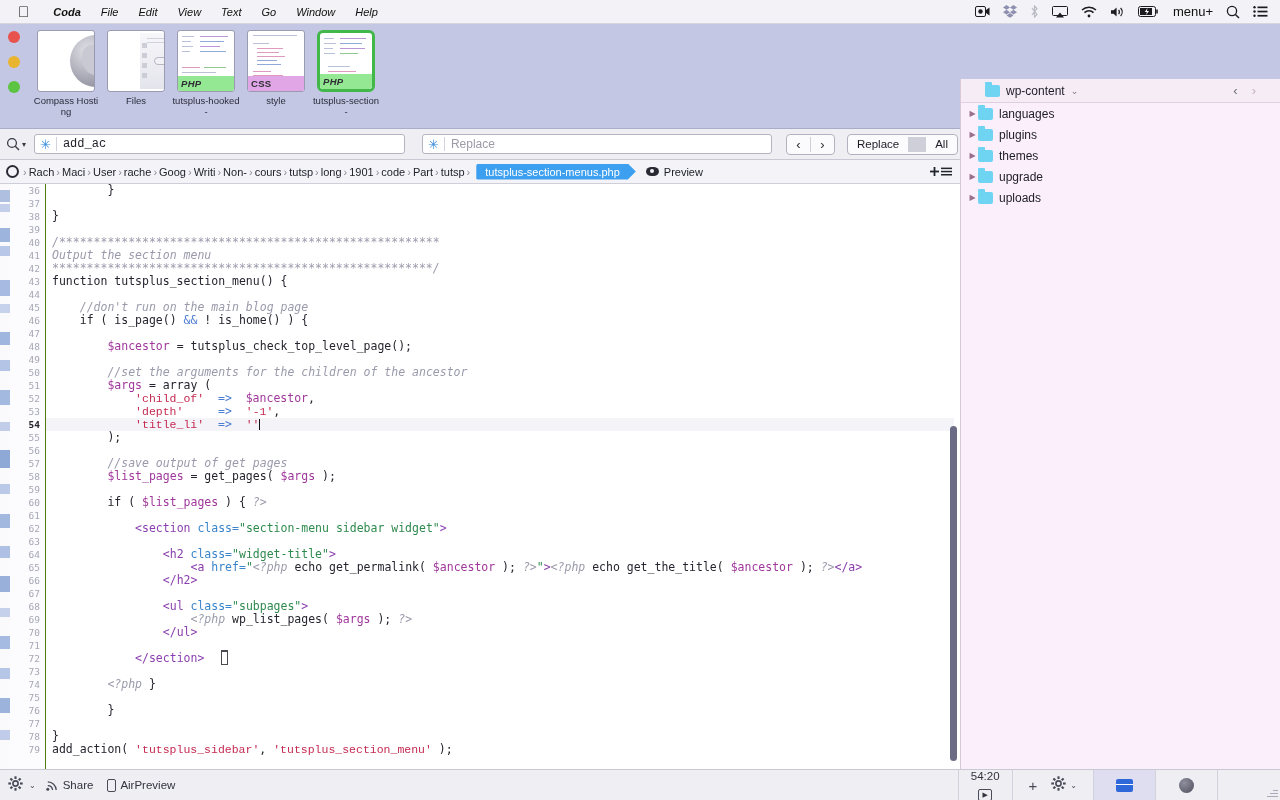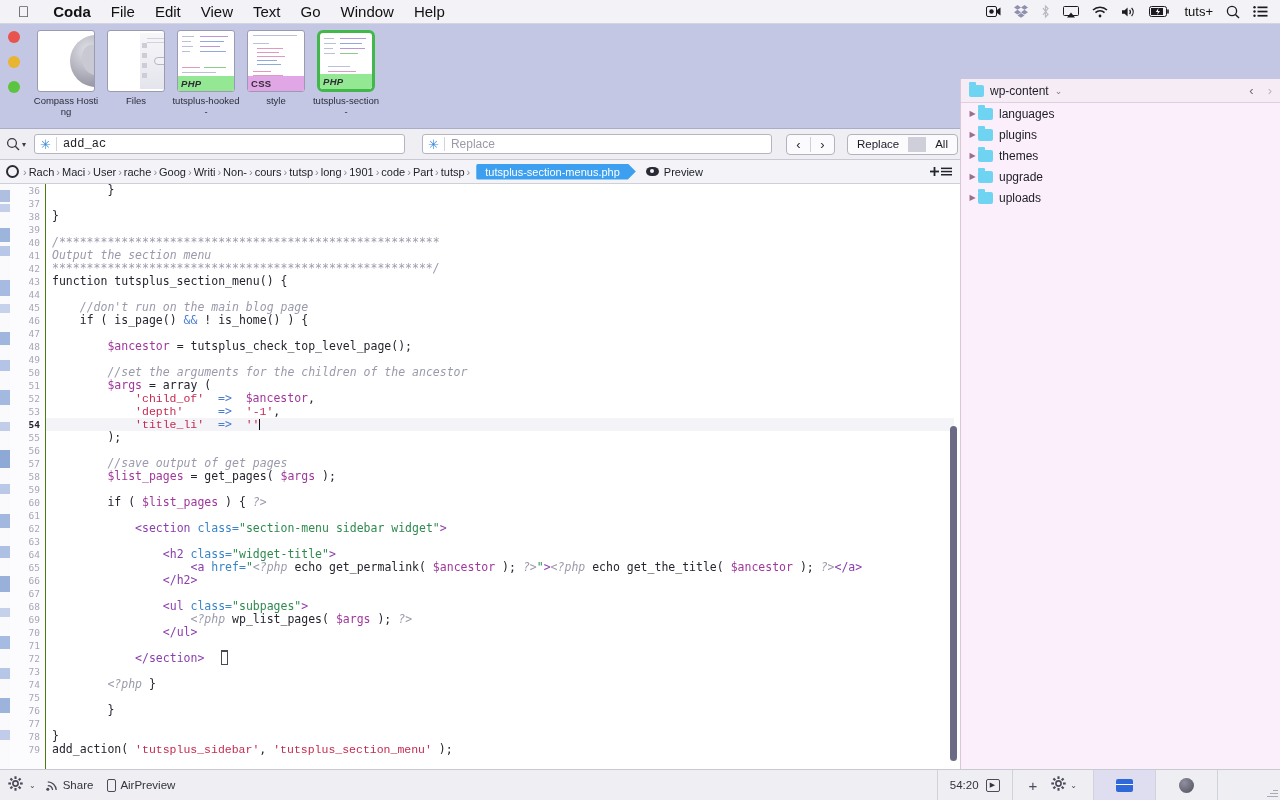--- a/index.html
+++ b/index.html
@@ -10,21 +10,21 @@
   }
   #app { position: relative; width: 1280px; height: 800px; }
 
   
   .menubar {
     position: absolute; top: 0; left: 0; width: 1280px; height: 24px;
     background: #f2f2f7; display: flex; align-items: center;
     border-bottom: 1px solid #d5d5dd; padding: 0 8px;
   }
   .mb-apple { font-size: 15px; line-height: 1; margin: 0 14px 0 10px; color: #111; }
-  .mb-item { font-size: 15px; color: #111; padding: 0 10px; white-space: nowrap; }
+  .mb-item { font-size: 11px; color: #111; padding: 0 10px; white-space: nowrap; font-style: italic; }
   .mb-item.bold { font-weight: bold; }
   .mb-right { margin-left: auto; display: flex; align-items: center; gap: 13px; padding-right: 4px; }
   .mb-ic { font-size: 13px; color: #1c1c20; line-height: 1; display: flex; align-items: center; }
   .mb-ic.dim { color: #b9b9c2; }
   .mb-txt { font-size: 13px; color: #111; }
 
   
   .win { position: absolute; top: 24px; left: 0; width: 1280px; height: 776px; background: #fff; }
 
   
@@ -201,21 +201,21 @@
     background: #6b6b86; border-radius: 4px;
   }
 
   
   .sidebar {
     position: absolute; right: 0; top: 55px; width: 320px; height: 690px;
     background: #fbeffb; border-left: 1px solid #d8c8d8;
   }
   .sb-head {
     height: 24px; background: #f6ecf6; border-bottom: 1px solid #ded0de;
-    display: flex; align-items: center; padding: 0 8px; font-size: 12px; color: #1d1d27;
+    display: flex; align-items: center; padding: 0 24px; font-size: 12px; color: #1d1d27;
   }
   .folder {
     width: 15px; height: 12px; background: #6fd4f2; border-radius: 1px 2px 2px 2px;
     position: relative; flex: 0 0 auto; margin-right: 6px;
   }
   .folder:before {
     content: ""; position: absolute; left: 0; top: -3px; width: 7px; height: 3px;
     background: #6fd4f2; border-radius: 1px 1px 0 0;
   }
   .sb-caret { margin-left: 6px; color: #7a7a88; font-size: 9px; }
@@ -243,21 +243,21 @@
     font-size: 11.5px; color: #33333f;
   }
   .sb-left { display: flex; align-items: center; gap: 6px; padding-left: 8px; }
   .gear { font-size: 13px; color: #4a4a58; }
   .sbt { display: flex; align-items: center; gap: 4px; padding: 0 4px; }
   .mini-ipad {
     width: 9px; height: 13px; border: 1.3px solid #4a4a58; border-radius: 2px;
   }
   .st-sec1 {
     margin-left: auto; display: flex; align-items: center; gap: 7px;
-    padding: 0 12px; height: 31px; border-left: 1px solid #d2d2dd;
+    padding: 0 12px; height: 31px; border-left: 1px solid #d2d2dd; flex-direction: column;
   }
   .playbox {
     width: 14px; height: 13px; border: 1px solid #4a4a58; border-radius: 2px;
     display: flex; align-items: center; justify-content: center; font-size: 7px; color: #33333f;
   }
   .st-sec2 {
     display: flex; align-items: center; gap: 14px; padding: 0 16px; height: 31px;
     border-left: 1px solid #d2d2dd; font-size: 15px; color: #4a4a58;
   }
   .st-sec3 {
@@ -331,21 +331,21 @@
           </svg>
       </span>
       <span class="mb-ic">
         <svg width="22" height="11" viewBox="0 0 22 11">
             <rect x="0.5" y="0.5" width="17" height="10" rx="2" fill="none" stroke="#1c1c20"></rect>
             <rect x="2" y="2" width="12" height="7" fill="#1c1c20"></rect>
             <path d="M18.2 3.6 h1.6 v3.8 h-1.6 z" fill="#1c1c20"></path>
             <path d="M9.5 2 L6.8 6 h2.1 l-.9 3 3-4 h-2.1 z" fill="#fff"></path>
           </svg>
       </span>
-      <span class="mb-txt">tuts+</span>
+      <span class="mb-txt">menu+</span>
       <span class="mb-ic">
         <svg width="14" height="14" viewBox="0 0 14 14">
             <circle cx="6" cy="6" r="4.6" fill="none" stroke="#1c1c20" stroke-width="1.3"></circle>
             <path d="M9.4 9.4 L13 13" stroke="#1c1c20" stroke-width="1.4"></path>
           </svg>
       </span>
       <span class="mb-ic">
         <svg width="15" height="11" viewBox="0 0 15 11">
             <circle cx="1.5" cy="1.3" r="1.2" fill="#1c1c20"></circle>
             <circle cx="1.5" cy="5.5" r="1.2" fill="#1c1c20"></circle>

